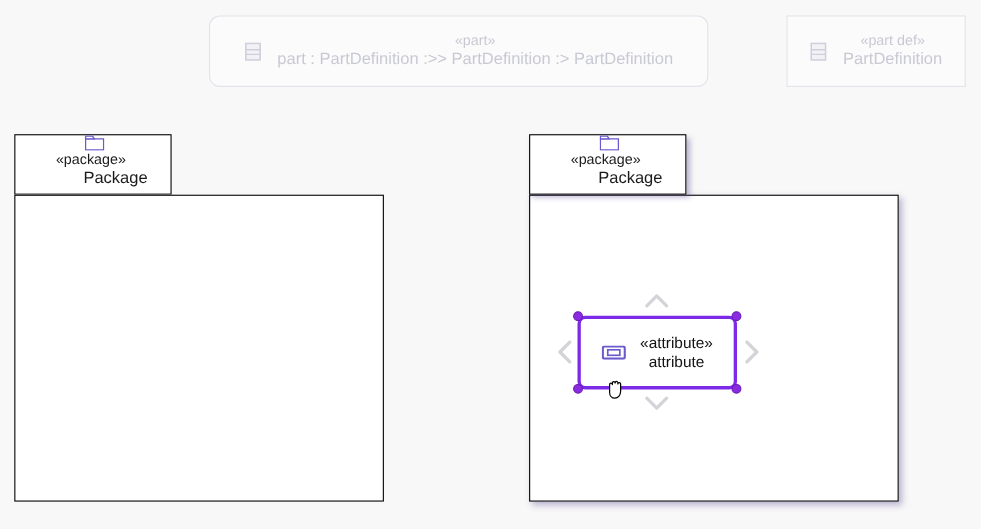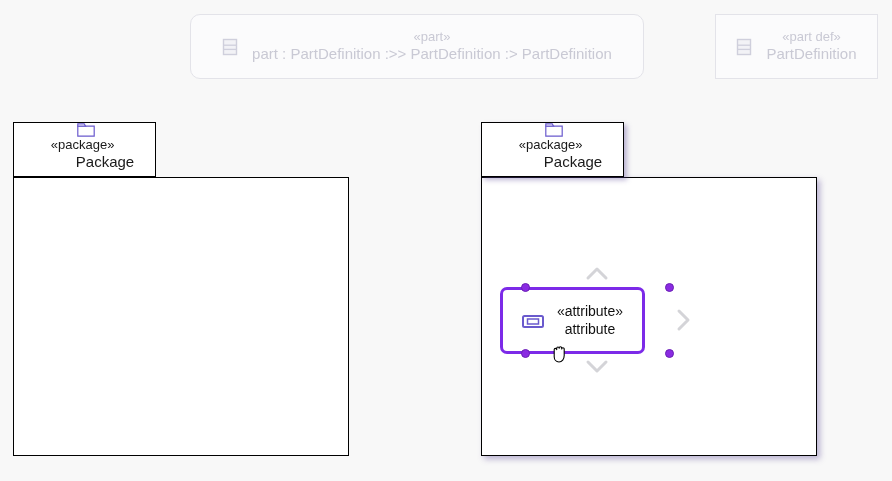--- a/index.html
+++ b/index.html
@@ -134,21 +134,21 @@
     box-shadow: 3px 3px 5px rgba(90, 70, 150, 0.40);
   }
   #package-right .package-body {
     left: 481px; top: 177px; width: 336px; height: 279px;
     box-shadow: 3px 3px 6px rgba(90, 70, 150, 0.40);
   }
 
   
   #attribute-node {
     position: absolute;
-    left: 500px;
+    left: 525px;
     top: 287px;
     width: 145px;
     height: 67px;
     background: #ffffff;
     border: 3px solid #7c2ae8;
     border-radius: 7px;
     box-sizing: border-box;
     display: flex;
     flex-direction: row;
     align-items: center;

